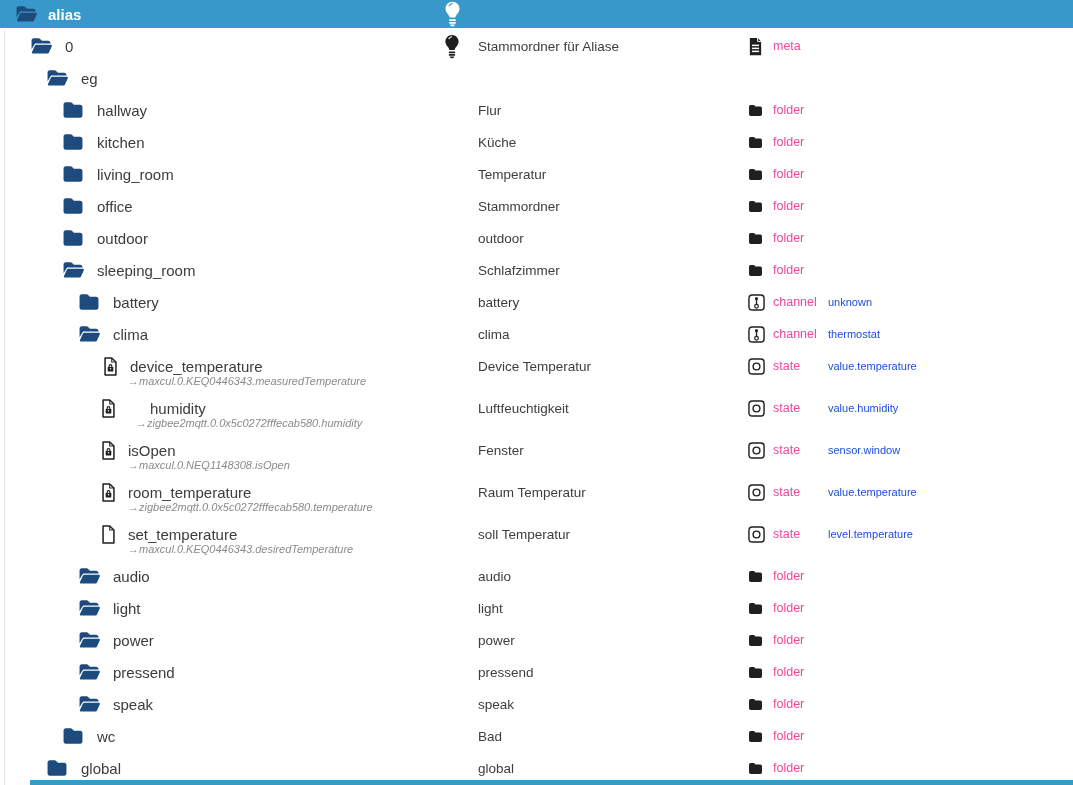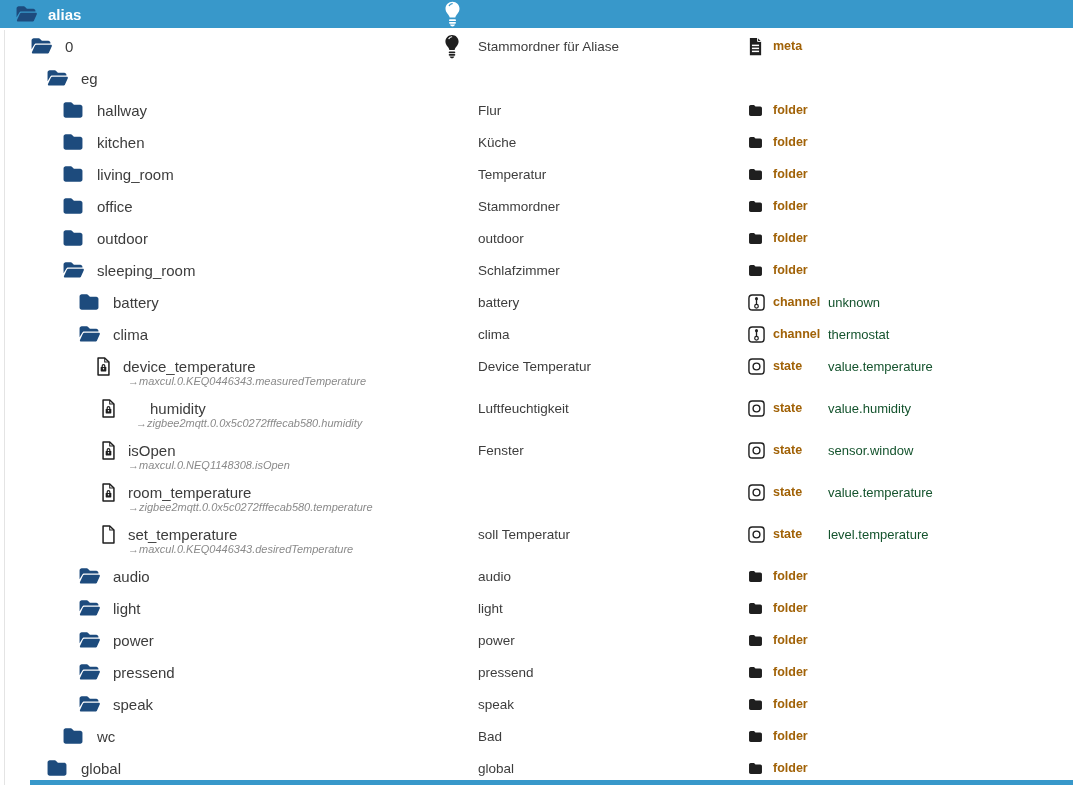--- a/index.html
+++ b/index.html
@@ -25,22 +25,22 @@
   .tree.state-row  .tlabel { margin-left: 12px; }
   .subref { position: absolute; top: 25px; font-size: 11px; font-style: italic;
             color: #8a8a8a; white-space: nowrap; }
   .col-name { position: absolute; left: 478px; top: 0; height: 32px; display: flex;
               align-items: center; font-size: 13.5px; color: #3d3d3d; white-space: nowrap; }
   .name-icon { position: absolute; left: 444px; top: 0; height: 32px; display: flex;
                align-items: center; line-height: 0; }
   .col-type { position: absolute; left: 748px; top: 0; height: 32px; display: flex;
               align-items: center; }
   .col-type .cicon { width: 18px; flex: none; line-height: 0; }
-  .col-type .t-label { margin-left: 7px; width: 55px; flex: none; font-size: 12.5px; color: #a16207; font-weight: bold; }
-  .col-type .t-role  { font-size: 13px; color: #14532d; white-space: nowrap; }
+  .col-type .t-label { margin-left: 7px; width: 55px; flex: none; font-size: 12.5px; color: #ec4899; }
+  .col-type .t-role  { font-size: 11px; color: #1d4ed8; white-space: nowrap; }
 
   .partial-row { position: absolute; left: 30px; right: 0; bottom: 0; height: 5px; background: var(--sel); }
 </style>
 </head>
 <body>
 
 <div id="canvas">
   <div class="header">
     <span class="h-icon" id="h-folder"><svg width="22" height="18" viewBox="0 0 24 20">
           <path fill="#1d4b7d" d="M1.5 13.5V4C1.5 2.6 2.6 1.5 4 1.5h5.6c.5 0 1 .2 1.4.6L13 4.2h7c1.4 0 2.5 1.1 2.5 2.5v.6H6.6c-.9 0-1.7.5-2.1 1.3L1.5 13.5Z"></path>
@@ -218,21 +218,21 @@
               <rect x="1" y="1" width="16" height="16" rx="3.5" fill="none" stroke="#1f1f1f" stroke-width="1.5"></rect>
               <circle cx="9" cy="4.9" r="1.6" fill="#1f1f1f"></circle>
               <line x1="9" y1="6" x2="9" y2="11" stroke="#1f1f1f" stroke-width="1.4"></line>
               <circle cx="9" cy="13" r="1.9" fill="none" stroke="#1f1f1f" stroke-width="1.3"></circle>
             </svg></span>
           <span class="t-label">channel</span>
           <span class="t-role">thermostat</span>
         </div>
       </div>
       <div class="row tall">
-        <div class="tree state-row" style="left: 96px;">
+        <div class="tree state-row" style="left: 103px;">
           <span class="ticon"><svg width="15" height="19" viewBox="0 0 16 20">
               <path fill="none" stroke="#1f1f1f" stroke-width="1.6" stroke-linejoin="round" d="M2.2 1h7.1l4.5 4.2V19H2.2Z"></path>
               <path fill="none" stroke="#1f1f1f" stroke-width="1.1" d="M9.3 1v4.2h4.5"></path>
               <path fill="none" stroke="#1f1f1f" stroke-width="1.3" d="M6.6 10.6V9.4a1.4 1.4 0 0 1 2.8 0v1.2"></path>
               <rect fill="#1f1f1f" x="5" y="10.4" width="6" height="4.8" rx=".6"></rect>
               <circle fill="#ffffff" cx="8" cy="12.4" r=".8"></circle>
             </svg></span>
           <span class="tlabel">device_temperature</span>
         </div>
         <div class="subref" style="left: 128px;">→maxcul.0.KEQ0446343.measuredTemperature</div>
@@ -295,20 +295,21 @@
           <span class="ticon"><svg width="15" height="19" viewBox="0 0 16 20">
               <path fill="none" stroke="#1f1f1f" stroke-width="1.6" stroke-linejoin="round" d="M2.2 1h7.1l4.5 4.2V19H2.2Z"></path>
               <path fill="none" stroke="#1f1f1f" stroke-width="1.1" d="M9.3 1v4.2h4.5"></path>
               <path fill="none" stroke="#1f1f1f" stroke-width="1.3" d="M6.6 10.6V9.4a1.4 1.4 0 0 1 2.8 0v1.2"></path>
               <rect fill="#1f1f1f" x="5" y="10.4" width="6" height="4.8" rx=".6"></rect>
               <circle fill="#ffffff" cx="8" cy="12.4" r=".8"></circle>
             </svg></span>
           <span class="tlabel">room_temperature</span>
         </div>
         <div class="subref" style="left: 128px;">→zigbee2mqtt.0.0x5c0272fffecab580.temperature</div>
+        <div class="col-name">Raum Temperatur</div>
         <div class="col-type">
           <span class="cicon"><svg width="17" height="17" viewBox="0 0 18 18">
               <rect x="1" y="1" width="16" height="16" rx="3.5" fill="none" stroke="#1f1f1f" stroke-width="1.5"></rect>
               <circle cx="9" cy="9" r="3.6" fill="none" stroke="#1f1f1f" stroke-width="1.5"></circle>
             </svg></span>
           <span class="t-label">state</span>
           <span class="t-role">value.temperature</span>
         </div>
       </div>
       <div class="row tall">

